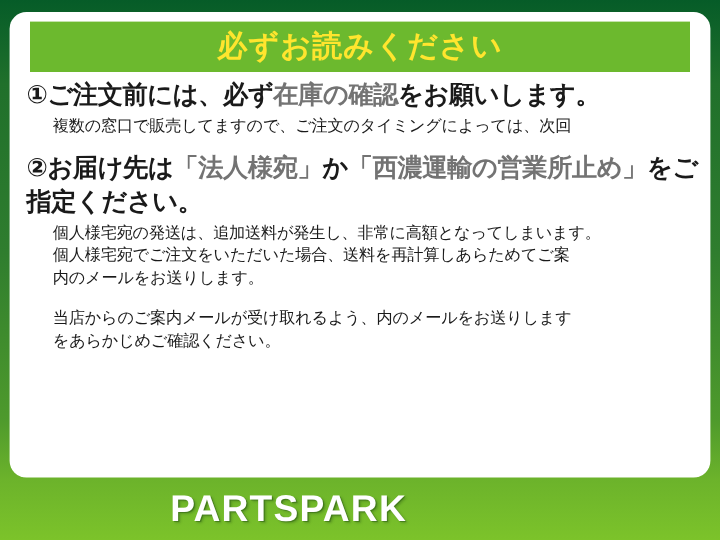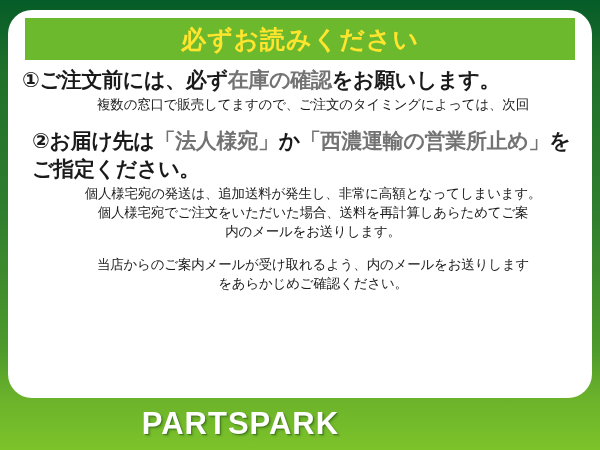--- a/index.html
+++ b/index.html
@@ -30,21 +30,21 @@
 
   
   #white-panel {
     position: absolute;
     left: 8px;
     top: 10px;
     width: 584px;
     height: 388px;
     box-sizing: border-box;
     background: #ffffff;
-    border-radius: 24px;
+    border-radius: 14px;
     overflow: hidden;
   }
 
   
   #title-banner {
     position: absolute;
     left: 17px;
     top: 8px;
     width: 550px;
     height: 42px;
@@ -75,34 +75,32 @@
   .item-heading {
     font-size: 21px;
     font-weight: bold;
     color: #1a1a1a;
     line-height: 1.30;
     letter-spacing: -0.3px;
     white-space: nowrap;
   }
   .item-heading.wrap {
     white-space: normal;
-    margin-left: 10px;
   }
   .hl {
     color: #737373;
   }
   .item-sub {
     font-size: 13.5px;
     color: #1a1a1a;
     line-height: 1.42;
     letter-spacing: -0.2px;
     margin-top: 2px;
     padding-left: 22px;
     white-space: nowrap;
-    text-align: center;
   }
   .sub-line {
     display: block;
   }
   #item-1 { margin-top: 0px; }
   #item-2 { margin-top: 13px; }
   #item-3 { margin-top: 13px; }
 
   
   #footer-brand {

